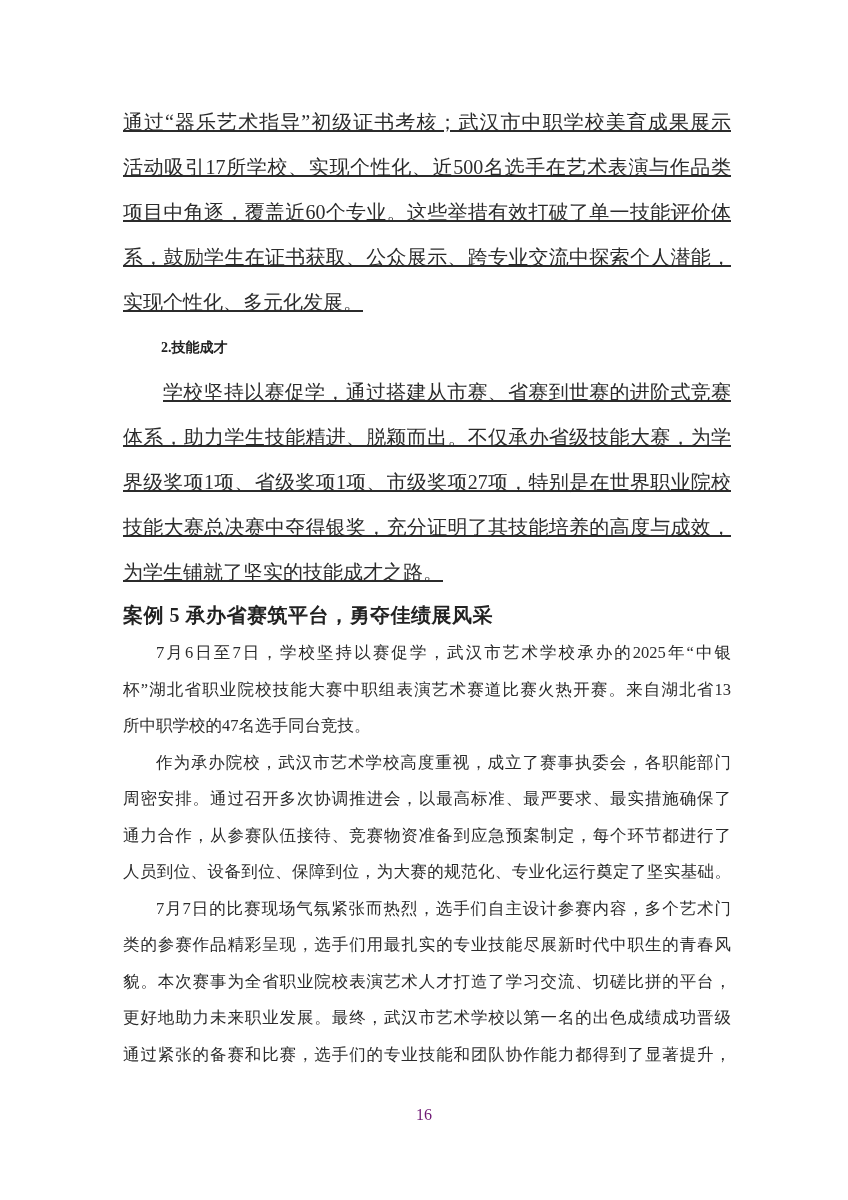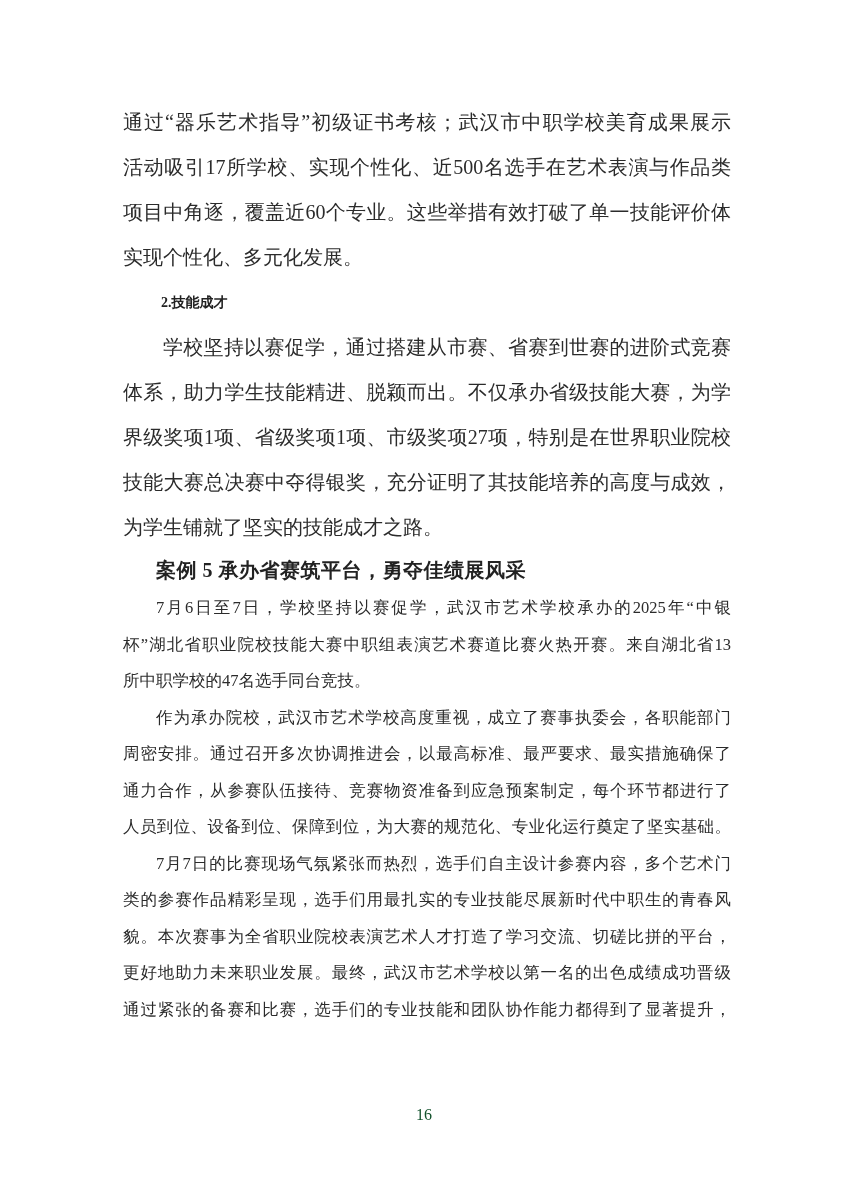--- a/index.html
+++ b/index.html
@@ -15,59 +15,59 @@
     overflow: hidden;
     color: #2b2b2b;
   }
   .content {
     position: absolute;
     left: 123px;
     top: 100px;
     width: 608px;
   }
   
-  .b1 { font-size: 20px; line-height: 45px; }
+  .b1 { font-size: 20px; line-height: 45px; text-decoration: underline; }
   
   .b2 { font-size: 16.5px; line-height: 36.5px; }
   .line { text-align: justify; text-align-last: justify; }
   .line.last { text-align: justify; text-align-last: left; }
   .ind  { text-indent: 40px; }  
   .ind-s{ text-indent: 33px; }  
   h2, h3 { margin: 0; padding: 0; font-weight: 700; color: #222222; }
   .heading-skill {
     font-size: 14px;
     line-height: 45px;
     padding-left: 38px;
   }
   .heading-case {
     font-size: 20px;
     line-height: 40px;
     letter-spacing: 0.5px;
-    margin-left: 33px;
   }
   .page-num {
     position: absolute;
     top: 1106px;
     left: 0;
     width: 848px;
     text-align: center;
     font-size: 16px;
-    color: #14532d;
+    color: #701a75;
   }
 </style>
 </head>
 <body>
 
 <div class="page">
   <div class="content">
 
     <div class="para b1">
       <div class="line j">通过“器乐艺术指导”初级证书考核；武汉市中职学校美育成果展示</div>
       <div class="line j">活动吸引17所学校、实现个性化、近500名选手在艺术表演与作品类</div>
       <div class="line j">项目中角逐，覆盖近60个专业。这些举措有效打破了单一技能评价体</div>
+      <div class="line j">系，鼓励学生在证书获取、公众展示、跨专业交流中探索个人潜能，</div>
       <div class="line last">实现个性化、多元化发展。</div>
     </div>
 
     <h3 class="heading-skill">2.技能成才</h3>
 
     <div class="para b1">
       <div class="line j ind">学校坚持以赛促学，通过搭建从市赛、省赛到世赛的进阶式竞赛</div>
       <div class="line j">体系，助力学生技能精进、脱颖而出。不仅承办省级技能大赛，为学</div>
       <div class="line j">界级奖项1项、省级奖项1项、市级奖项27项，特别是在世界职业院校</div>
       <div class="line j">技能大赛总决赛中夺得银奖，充分证明了其技能培养的高度与成效，</div>

